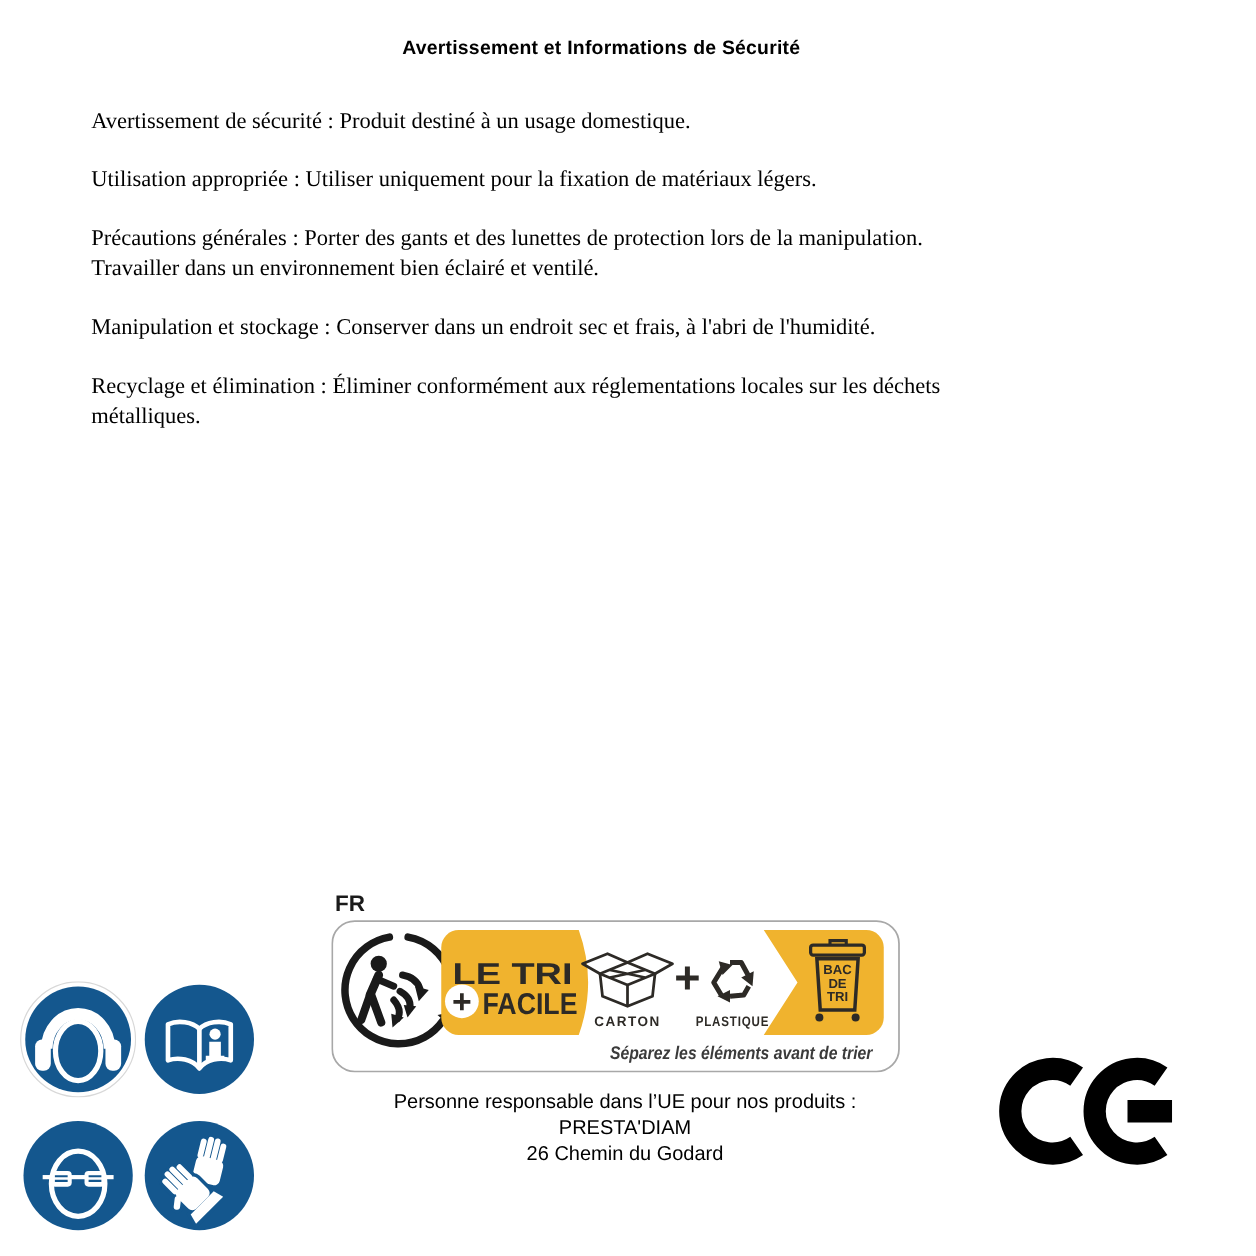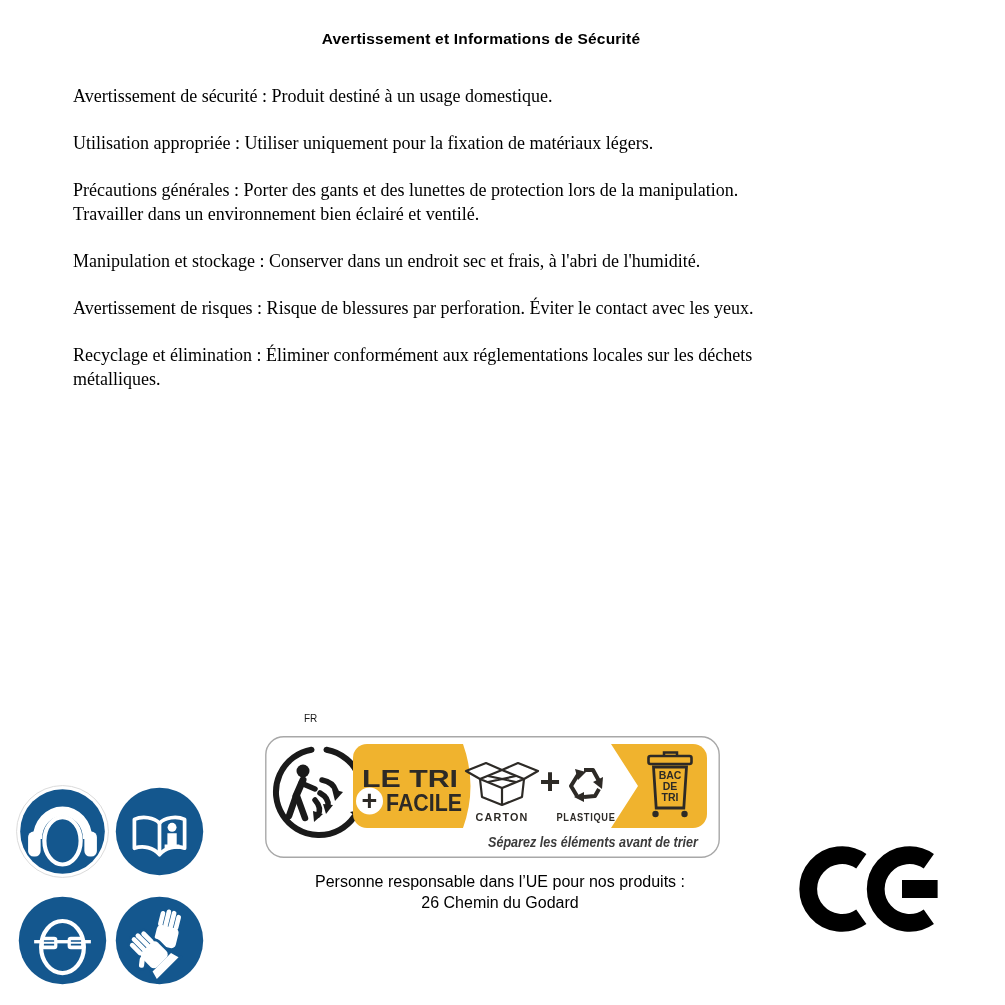--- a/index.html
+++ b/index.html
@@ -16,41 +16,40 @@
     position:absolute;top:84px;left:73px;width:900px;
     font-size:18px;line-height:24px;
   }
   .content p{margin:0 0 23px 0;white-space:pre;font-family:Liberation Serif, serif;}
   .pictos{
     position:absolute;left:16px;top:785px;
     display:grid;grid-template-columns:93px 93px;grid-gap:16px 4px;
   }
   .picto{width:93px;height:93px;display:block;}
   .fr-code{
-    position:absolute;left:268px;top:713px;font-size:10px;font-weight:normal;color:#1a1a1a;margin-left:36px;
+    position:absolute;left:268px;top:713px;font-size:18px;font-weight:bold;color:#1a1a1a;
   }
   .tri-label{position:absolute;left:265px;top:736px;}
   .address{
     position:absolute;left:255px;top:871px;width:490px;text-align:center;
     font-size:16px;line-height:21px;font-weight:normal;
   }
   .ce-wrap{position:absolute;left:797px;top:842px;}
 </style>
 </head>
 <body>
 
 <div class="title">Avertissement et Informations de Sécurité</div>
 
 <div class="content">
   <p>Avertissement de sécurité : Produit destiné à un usage domestique.</p>
   <p>Utilisation appropriée : Utiliser uniquement pour la fixation de matériaux légers.</p>
   <p>Précautions générales : Porter des gants et des lunettes de protection lors de la manipulation.
 Travailler dans un environnement bien éclairé et ventilé.</p>
   <p>Manipulation et stockage : Conserver dans un endroit sec et frais, à l'abri de l'humidité.</p>
-  <p>Avertissement de risques : Risque de blessures par perforation. Éviter le contact avec les yeux.</p>
   <p>Recyclage et élimination : Éliminer conformément aux réglementations locales sur les déchets
 métalliques.</p>
 </div>
 
 <div class="pictos">
 
   <svg class="picto" viewBox="0 0 100 100">
     <circle cx="50" cy="50" r="49.4" fill="#ffffff" stroke="#d8d8d8" stroke-width="1"></circle>
     <circle cx="50" cy="50" r="45.5" fill="#14578E"></circle>
     <path d="M23,58 A27,30 0 0 1 77,58" fill="none" stroke="#fff" stroke-width="10"></path>
@@ -171,20 +170,21 @@
     <text x="405" y="43" font-size="10.5" font-weight="bold" fill="#2D2A26" text-anchor="middle">BAC</text>
     <text x="405" y="54" font-size="10.5" font-weight="bold" fill="#2D2A26" text-anchor="middle">DE</text>
     <text x="405" y="65" font-size="10.5" font-weight="bold" fill="#2D2A26" text-anchor="middle">TRI</text>
   </g>
 
   <text x="433" y="111" font-size="14.5" font-style="italic" font-weight="bold" fill="#3b3b3b" text-anchor="end" textLength="210" lengthAdjust="spacingAndGlyphs">Séparez les éléments avant de trier</text>
 </svg>
 
 <div class="address">
   <div>Personne responsable dans l’UE pour nos produits :</div>
+  <div>PRESTA'DIAM</div>
   <div>26 Chemin du Godard</div>
 </div>
 
 <div class="ce-wrap">
   <svg width="150" height="94" viewBox="0 0 160 100" preserveAspectRatio="none">
     <g fill="none" stroke="#000" stroke-width="19">
       <path d="M68.6,20.5 A36,36 0 1 0 68.6,79.5"></path>
       <path d="M140.6,20.5 A36,36 0 1 0 140.6,79.5"></path>
       <line x1="112" y1="50" x2="150" y2="50"></line>
     </g>

